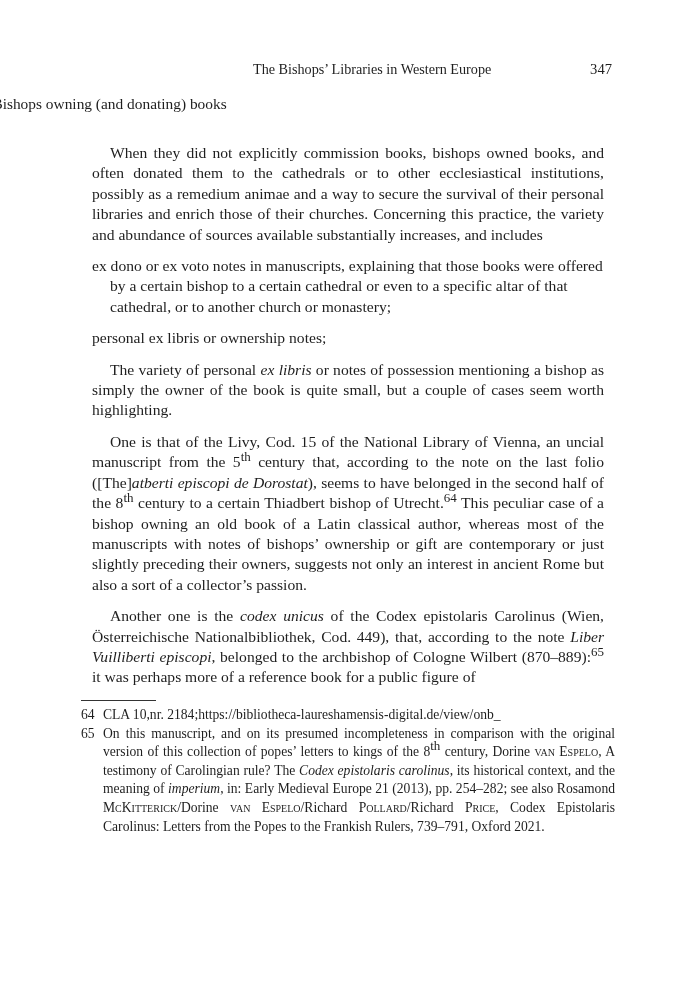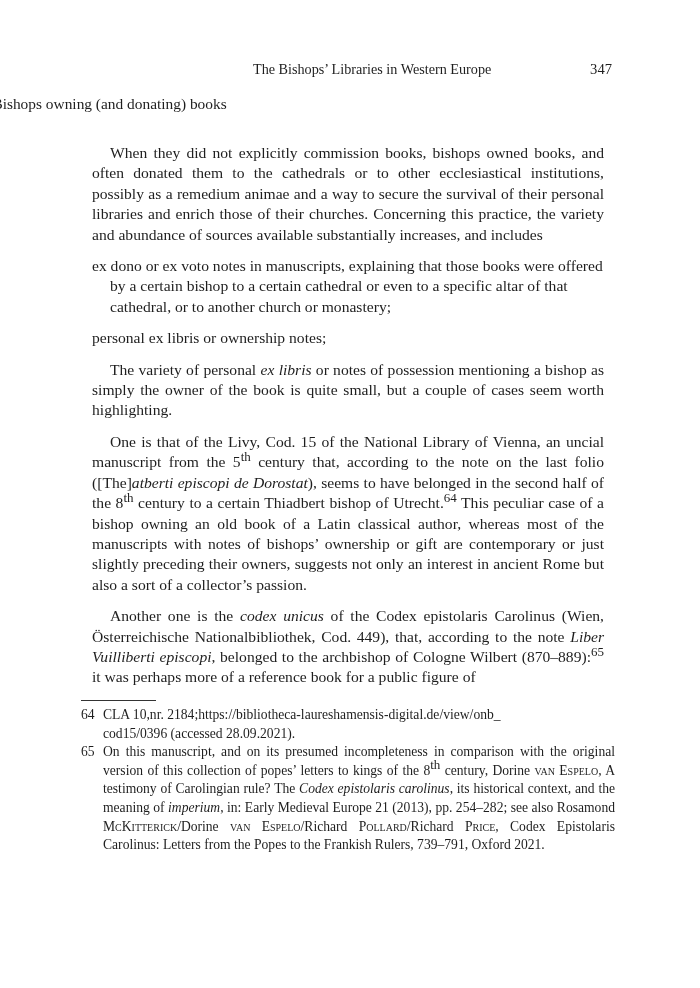--- a/index.html
+++ b/index.html
@@ -66,18 +66,17 @@
   <div class="footnote-rule"></div>
 
   <div class="footnotes">
     <div class="footnote">
       <span class="fn-num">64</span>
       <div class="fn64-line1">
         <span>CLA 10,</span>
         <span>nr. 2184;</span>
         <span>https://bibliotheca-laureshamensis-digital.de/view/onb_</span>
       </div>
-      <div>cod15/0396 (accessed 28.09.2021).</div>
     </div>
     <p class="footnote"><span class="fn-num">65</span><span>On this manuscript, and on its presumed incompleteness in comparison with the original version of this collection of popes’ letters to kings of the 8</span><sup>th</sup><span> century, Dorine </span><span class="sc">van Espelo</span><span>, A testimony of Carolingian rule? The </span><i>Codex epistolaris carolinus</i><span>, its historical context, and the meaning of </span><i>imperium</i><span>, in: Early Medieval Europe 21 (2013), pp. 254–282; see also Rosamond </span><span class="sc">McKitterick</span><span>/Dorine </span><span class="sc">van Espelo</span><span>/Richard </span><span class="sc">Pollard</span><span>/Richard </span><span class="sc">Price</span><span>, Codex Epistolaris Carolinus: Letters from the Popes to the Frankish Rulers, 739–791, Oxford 2021.</span></p>
   </div>
 
 </div>
 
 </body></html>

